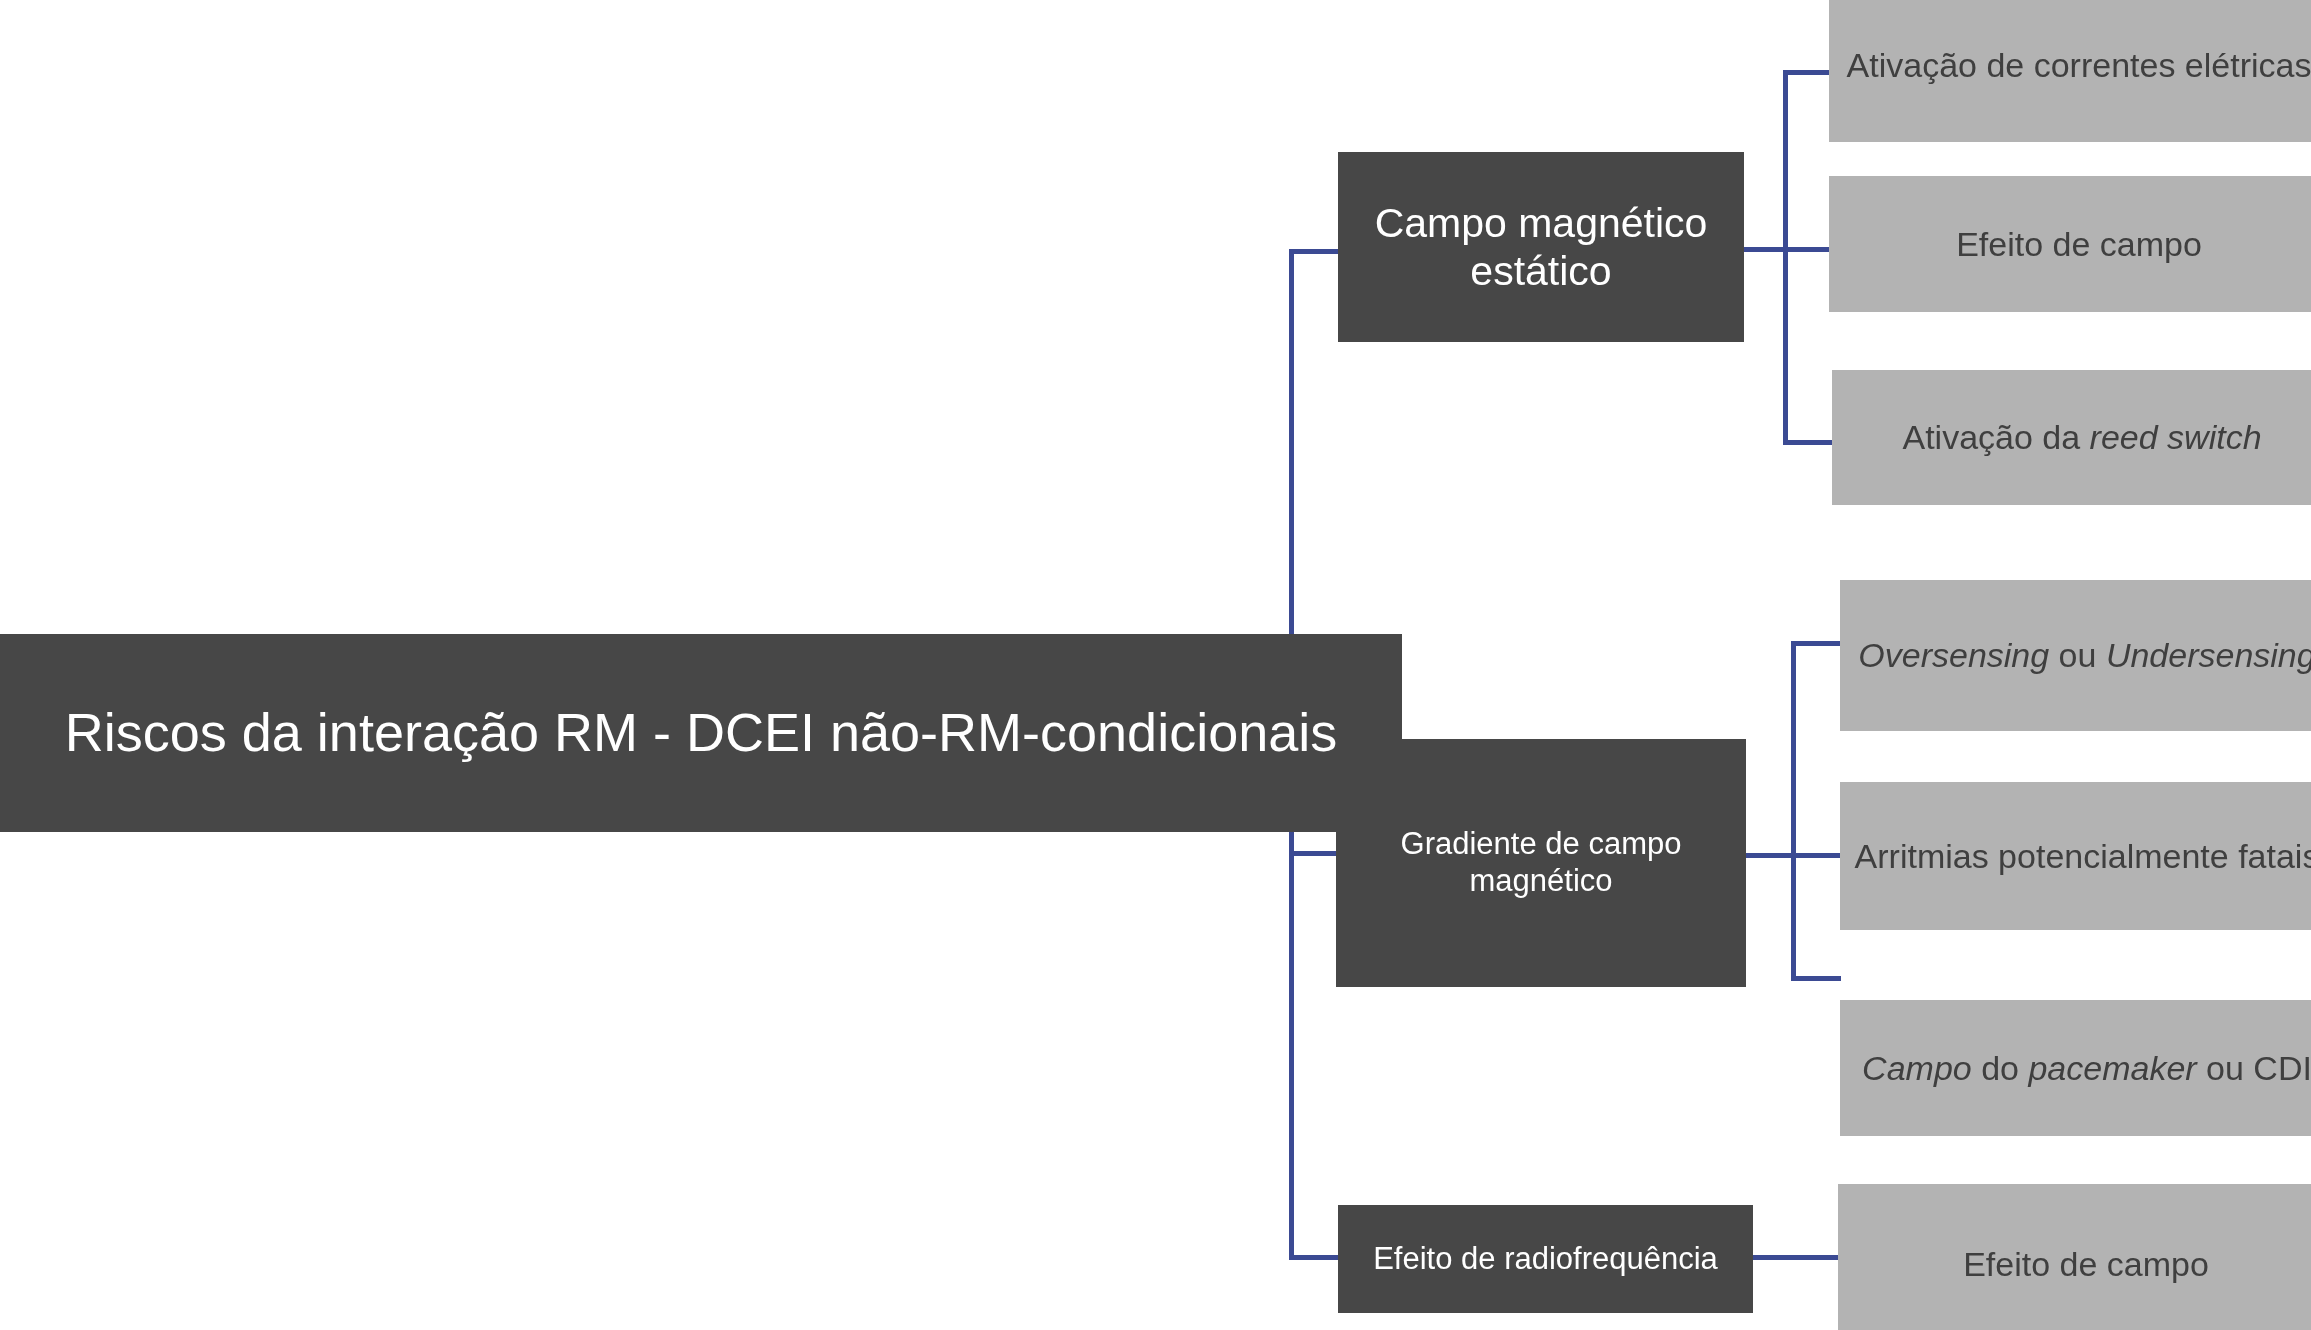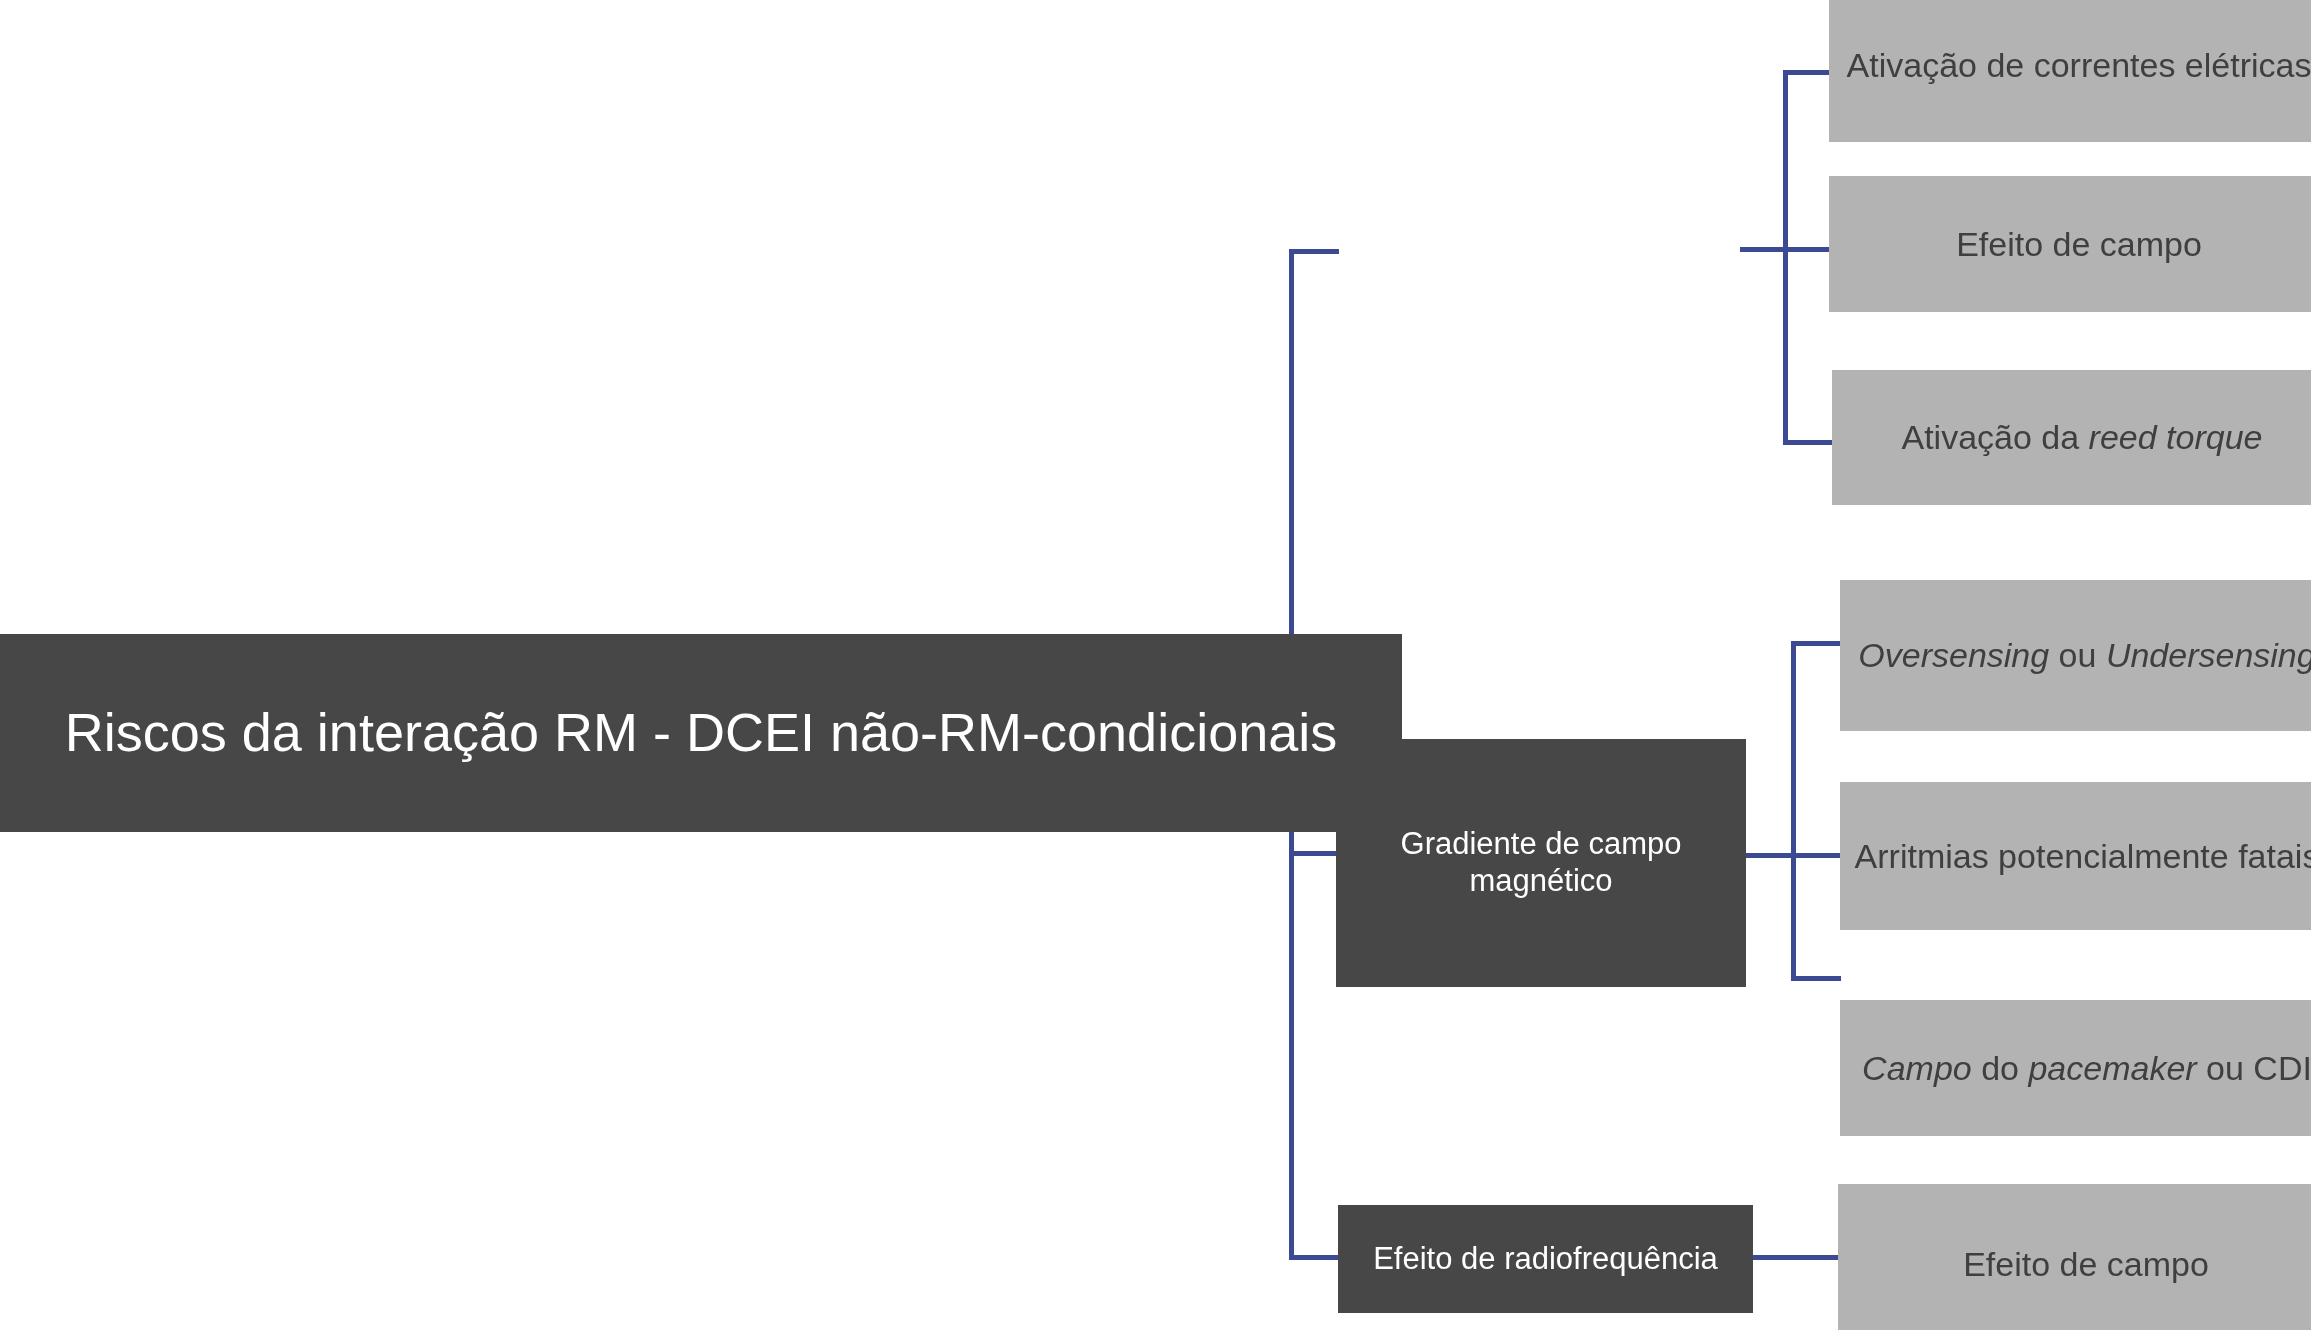--- a/index.html
+++ b/index.html
@@ -77,20 +77,23 @@
   <div class="connector h" style="left:1791px; top:641px; width:50px;"></div>
   <div class="connector h" style="left:1791px; top:853px; width:50px;"></div>
   <div class="connector h" style="left:1791px; top:976px; width:50px;"></div>
 
   <div class="connector h" style="left:1752px; top:1255px; width:88px;"></div>
 
   <div class="node node-root" style="left:0px; top:634px; width:1402px; height:198px;">
     <span class="txt">Riscos da interação RM - DCEI não-RM-condicionais</span>
   </div>
 
+  <div class="node node-branch" style="left:1338px; top:152px; width:406px; height:190px; font-size:41px;">
+    <span class="txt">Campo magnético estático</span>
+  </div>
 
   <div class="node node-branch" style="left:1336px; top:739px; width:410px; height:248px; font-size:31px;">
     <span class="txt">Gradiente de campo magnético</span>
   </div>
 
   <div class="node node-branch" style="left:1338px; top:1205px; width:415px; height:108px; font-size:31px;">
     <span class="txt">Efeito de radiofrequência</span>
   </div>
 
   <div class="node node-leaf" style="left:1829px; top:-12px; width:500px; height:154px; font-size:34px;">
@@ -99,21 +102,21 @@
     </span>
   </div>
 
   <div class="node node-leaf" style="left:1829px; top:176px; width:500px; height:136px; font-size:34px;">
     <span class="txt">
       <span>Efeito de campo</span>
     </span>
   </div>
 
   <div class="node node-leaf" style="left:1832px; top:370px; width:500px; height:135px; font-size:34px;">
-    <span class="txt">Ativação da <i class="em">reed torque</i></span>
+    <span class="txt">Ativação da <i class="em">reed switch</i></span>
   </div>
 
   <div class="node node-leaf" style="left:1840px; top:580px; width:494px; height:151px; font-size:34px;">
     <span class="txt"><i class="em">Oversensing</i> ou <i class="em">Undersensing</i></span>
   </div>
 
   <div class="node node-leaf" style="left:1840px; top:782px; width:494px; height:148px; font-size:34px;">
     <span class="txt">
       <span>Arritmias potencialmente fatais</span>
     </span>

